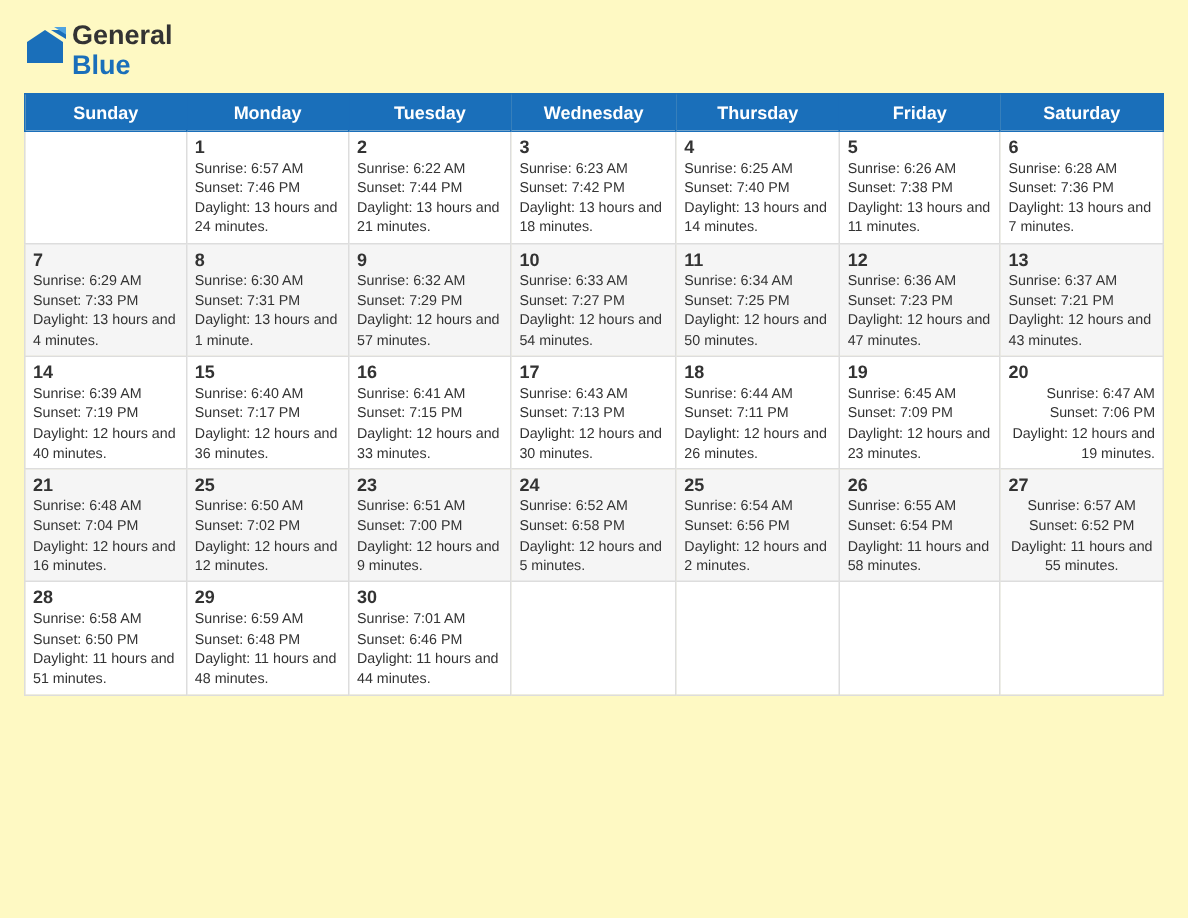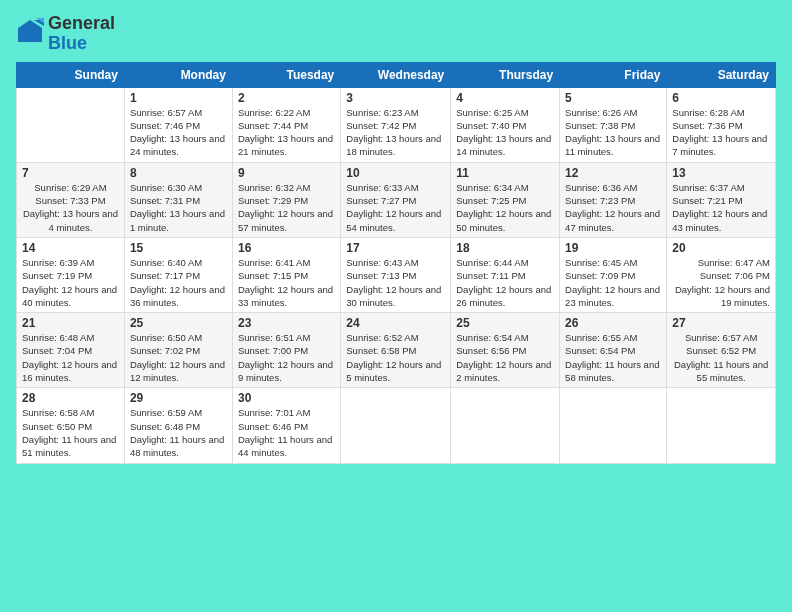--- a/index.html
+++ b/index.html
@@ -6,21 +6,21 @@
     body {
       font-family: Arial, sans-serif;
       background: #fff;
       width: 792px;
       height: 612px;
       overflow: hidden;
     }
     .page {
       width: 792px;
       height: 612px;
-      background: #5eead4;
+      background: #fef9c3;
       padding: 10px 16px 10px 16px;
     }
     .header {
       display: flex;
       justify-content: space-between;
       align-items: flex-start;
       margin-bottom: 8px;
     }
     .logo {
       display: flex;
@@ -63,21 +63,21 @@
     .calendar {
       width: 100%;
       border-collapse: collapse;
       border: 1px solid #ccc;
     }
     .calendar th {
       background: #1a6fba;
       color: #fff;
       font-size: 12px;
       font-weight: bold;
-      text-align: right;
+      text-align: center;
       padding: 5px 6px;
       border: 1px solid #1a6fba;
     }
     .calendar td {
       vertical-align: top;
       border: 1px solid #ddd;
       padding: 3px 5px;
       width: 113px;
       min-height: 80px;
       font-size: 10px;
@@ -175,21 +175,21 @@
           <td>
             <span class="day-number">6</span>
             <div class="day-info" style="white-space: pre-line;">Sunrise: 6:28 AM
 Sunset: 7:36 PM
 Daylight: 13 hours and 7 minutes.</div>
           </td>
         </tr>
         <tr>
           <td>
             <span class="day-number">7</span>
-            <div class="day-info" style="white-space: pre-line; text-align: center;">Sunrise: 6:29 AM
+            <div class="day-info" style="white-space: pre-line;">Sunrise: 6:29 AM
 Sunset: 7:33 PM
 Daylight: 13 hours and 4 minutes.</div>
           </td>
           <td>
             <span class="day-number">8</span>
             <div class="day-info" style="white-space: pre-line;">Sunrise: 6:30 AM
 Sunset: 7:31 PM
 Daylight: 13 hours and 1 minute.</div>
           </td>
           <td>

